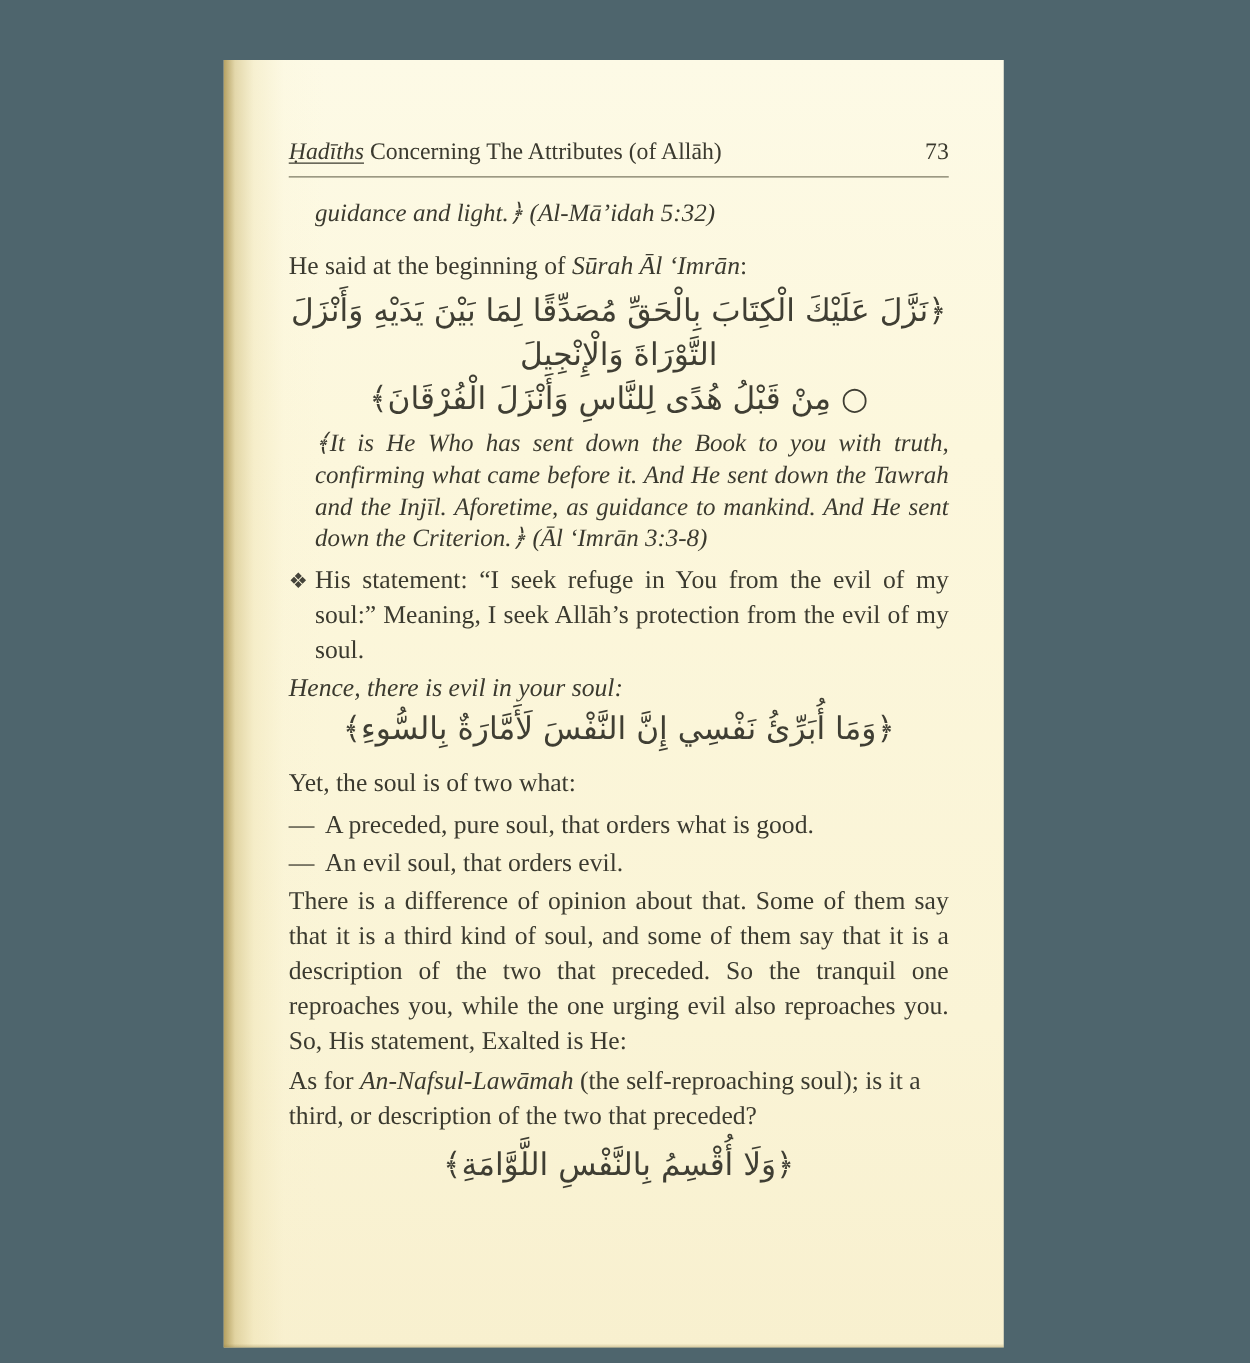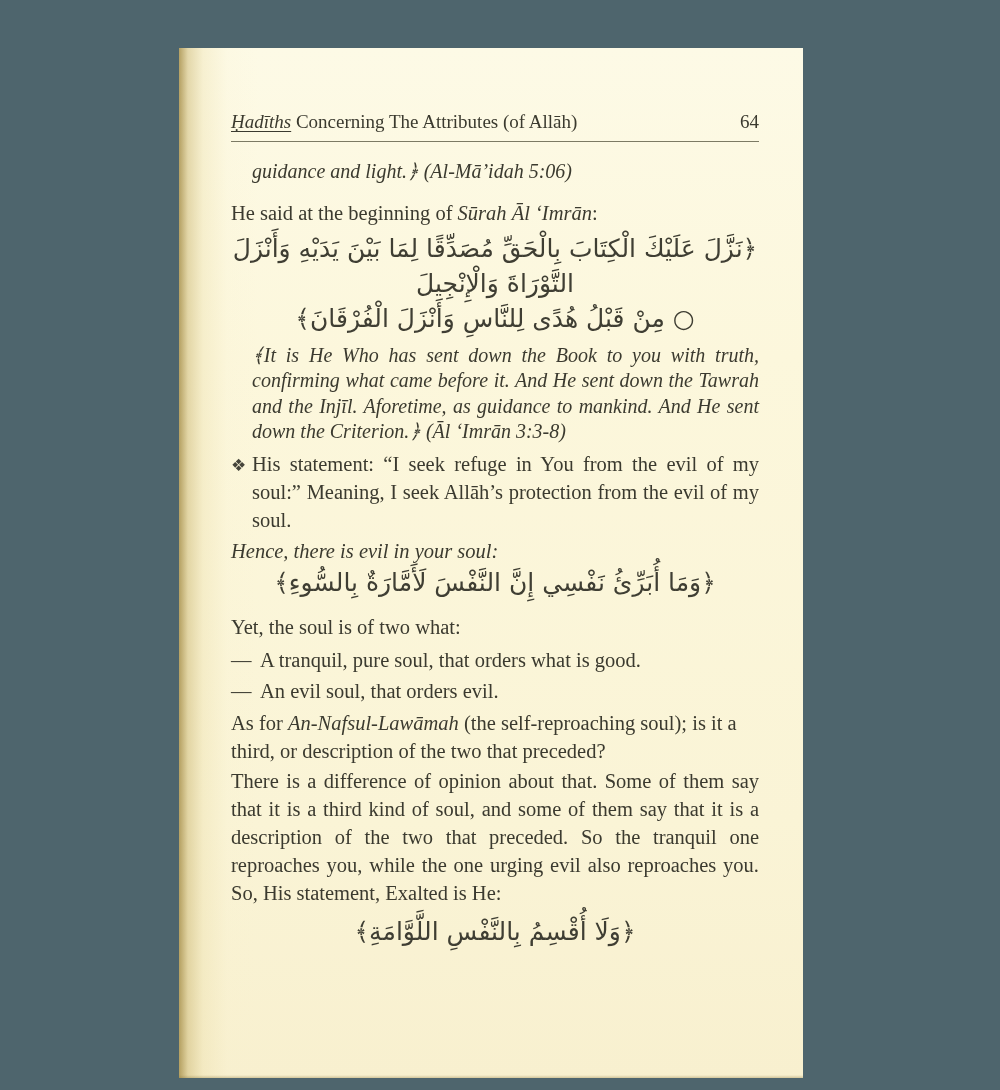--- a/index.html
+++ b/index.html
@@ -68,24 +68,24 @@
   .m-ar3{margin-top:7px;}
 </style>
 </head>
 <body>
 
 <div class="page">
   <div class="content">
 
     <div class="header">
       <span><span class="title-em">Ḥadīths</span><span> Concerning The Attributes (of Allāh)</span></span>
-      <span>64</span>
+      <span>73</span>
     </div>
 
-    <div class="pbody quote indent m-intro">guidance and light.﴿ (Al-Mā’idah 5:06)</div>
+    <div class="pbody quote indent m-intro">guidance and light.﴿ (Al-Mā’idah 5:32)</div>
 
     <div class="pbody m-surah"><span>He said at the beginning of </span><span class="em">Sūrah Āl ‘Imrān</span><span>:</span></div>
 
     <div class="arabic m-ar1">
       <div>﴿نَزَّلَ عَلَيْكَ الْكِتَابَ بِالْحَقِّ مُصَدِّقًا لِمَا بَيْنَ يَدَيْهِ وَأَنْزَلَ التَّوْرَاةَ وَالْإِنْجِيلَ</div>
       <div>○ مِنْ قَبْلُ هُدًى لِلنَّاسِ وَأَنْزَلَ الْفُرْقَانَ﴾</div>
     </div>
 
     <div class="pbody quote indent just m-tr1">﴾It is He Who has sent down the Book to you with truth, confirming what came before it. And He sent down the Tawrah and the Injīl. Aforetime, as guidance to mankind. And He sent down the Criterion.﴿ (Āl ‘Imrān 3:3-8)</div>
 
@@ -96,28 +96,28 @@
 
     <div class="pbody m-hence">Hence, there is evil in your soul:</div>
 
     <div class="arabic m-ar2">﴿وَمَا أُبَرِّئُ نَفْسِي إِنَّ النَّفْسَ لَأَمَّارَةٌ بِالسُّوءِ﴾</div>
 
 
     <div class="pbody m-yet">Yet, the soul is of two what:</div>
 
     <div class="dash m-d1">
       <span class="marker">—</span>
-      <span>A tranquil, pure soul, that orders what is good.</span>
+      <span>A preceded, pure soul, that orders what is good.</span>
     </div>
 
     <div class="dash m-d2">
       <span class="marker">—</span>
       <span>An evil soul, that orders evil.</span>
     </div>
 
+    <div class="pbody just m-diff">There is a difference of opinion about that. Some of them say that it is a third kind of soul, and some of them say that it is a description of the two that preceded. So the tranquil one reproaches you, while the one urging evil also reproaches you. So, His statement, Exalted is He:</div>
+
     <div class="pbody m-asfor"><span>As for </span><span class="em">An-Nafsul-Lawāmah</span><span> (the self-reproaching soul); is it a third, or description of the two that preceded?</span></div>
-
-    <div class="pbody just m-diff">There is a difference of opinion about that. Some of them say that it is a third kind of soul, and some of them say that it is a description of the two that preceded. So the tranquil one reproaches you, while the one urging evil also reproaches you. So, His statement, Exalted is He:</div>
 
     <div class="arabic m-ar3">﴿وَلَا أُقْسِمُ بِالنَّفْسِ اللَّوَّامَةِ﴾</div>
 
   </div>
 </div>
 
 </body></html>

